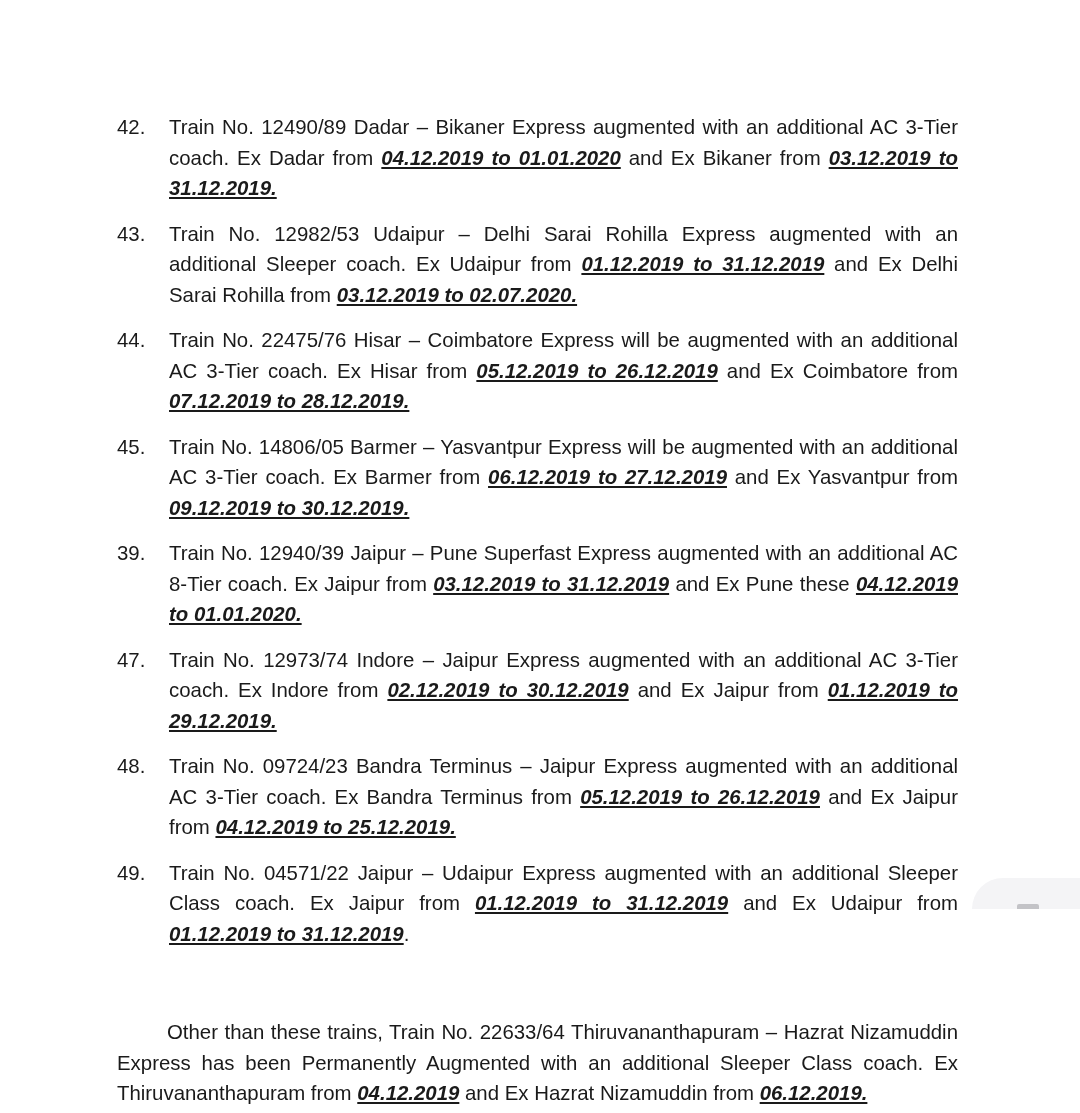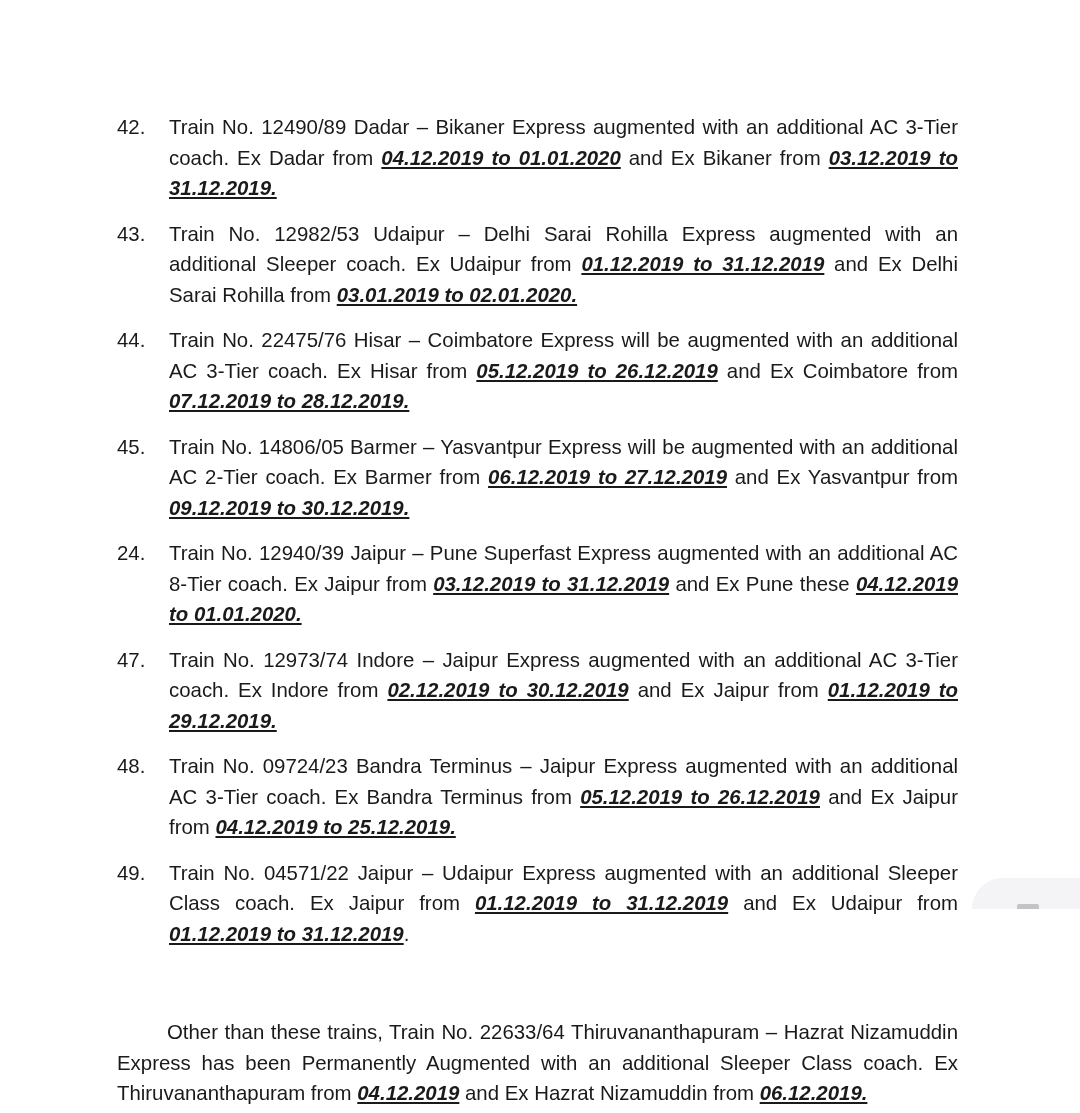--- a/index.html
+++ b/index.html
@@ -62,32 +62,32 @@
 
 <div class="page">
   <div class="content">
     <div id="train-list">
         <div class="list-item">
           <span class="item-number">42.</span>
           <span class="item-text"><span>Train No. 12490/89 Dadar – Bikaner Express augmented with an additional AC 3-Tier coach. Ex Dadar from </span><span class="seg-bold-italic">04.12.2019 to 01.01.2020</span><span> and Ex Bikaner from </span><span class="seg-bold-italic">03.12.2019 to 31.12.2019.</span></span>
         </div>
         <div class="list-item">
           <span class="item-number">43.</span>
-          <span class="item-text"><span>Train No. 12982/53 Udaipur – Delhi Sarai Rohilla Express augmented with an additional Sleeper coach. Ex Udaipur from </span><span class="seg-bold-italic">01.12.2019 to 31.12.2019</span><span> and Ex Delhi Sarai Rohilla from </span><span class="seg-bold-italic">03.01.2019 to 02.01.2020.</span></span>
+          <span class="item-text"><span>Train No. 12982/53 Udaipur – Delhi Sarai Rohilla Express augmented with an additional Sleeper coach. Ex Udaipur from </span><span class="seg-bold-italic">01.12.2019 to 31.12.2019</span><span> and Ex Delhi Sarai Rohilla from </span><span class="seg-bold-italic">03.12.2019 to 02.07.2020.</span></span>
         </div>
         <div class="list-item">
           <span class="item-number">44.</span>
           <span class="item-text"><span>Train No. 22475/76 Hisar – Coimbatore Express will be augmented with an additional AC 3-Tier coach. Ex Hisar from </span><span class="seg-bold-italic">05.12.2019 to 26.12.2019</span><span> and Ex Coimbatore from </span><span class="seg-bold-italic">07.12.2019 to 28.12.2019.</span></span>
         </div>
         <div class="list-item">
           <span class="item-number">45.</span>
-          <span class="item-text"><span>Train No. 14806/05 Barmer – Yasvantpur Express will be augmented with an additional AC 2-Tier coach. Ex Barmer from </span><span class="seg-bold-italic">06.12.2019 to 27.12.2019</span><span> and Ex Yasvantpur from </span><span class="seg-bold-italic">09.12.2019 to 30.12.2019.</span></span>
+          <span class="item-text"><span>Train No. 14806/05 Barmer – Yasvantpur Express will be augmented with an additional AC 3-Tier coach. Ex Barmer from </span><span class="seg-bold-italic">06.12.2019 to 27.12.2019</span><span> and Ex Yasvantpur from </span><span class="seg-bold-italic">09.12.2019 to 30.12.2019.</span></span>
         </div>
         <div class="list-item">
-          <span class="item-number">24.</span>
+          <span class="item-number">39.</span>
           <span class="item-text"><span>Train No. 12940/39 Jaipur – Pune Superfast Express augmented with an additional AC 8-Tier coach. Ex Jaipur from </span><span class="seg-bold-italic">03.12.2019 to 31.12.2019</span><span> and Ex Pune these </span><span class="seg-bold-italic">04.12.2019 to 01.01.2020.</span></span>
         </div>
         <div class="list-item">
           <span class="item-number">47.</span>
           <span class="item-text"><span>Train No. 12973/74 Indore – Jaipur Express augmented with an additional AC 3-Tier coach. Ex Indore from </span><span class="seg-bold-italic">02.12.2019 to 30.12.2019</span><span> and Ex Jaipur from </span><span class="seg-bold-italic">01.12.2019 to 29.12.2019.</span></span>
         </div>
         <div class="list-item">
           <span class="item-number">48.</span>
           <span class="item-text"><span>Train No. 09724/23 Bandra Terminus – Jaipur Express augmented with an additional AC 3-Tier coach. Ex Bandra Terminus from </span><span class="seg-bold-italic">05.12.2019 to 26.12.2019</span><span> and Ex Jaipur from </span><span class="seg-bold-italic">04.12.2019 to 25.12.2019.</span></span>
         </div>

